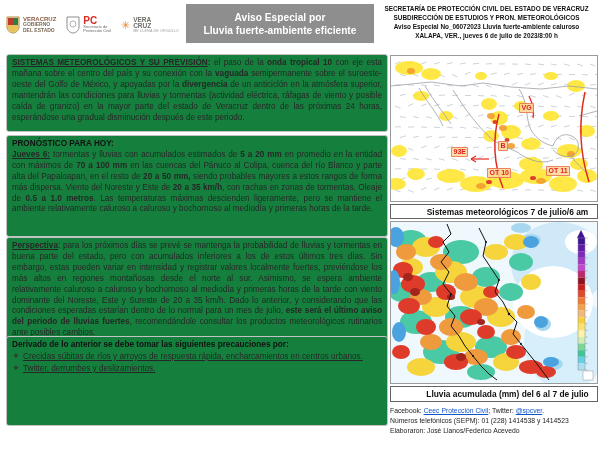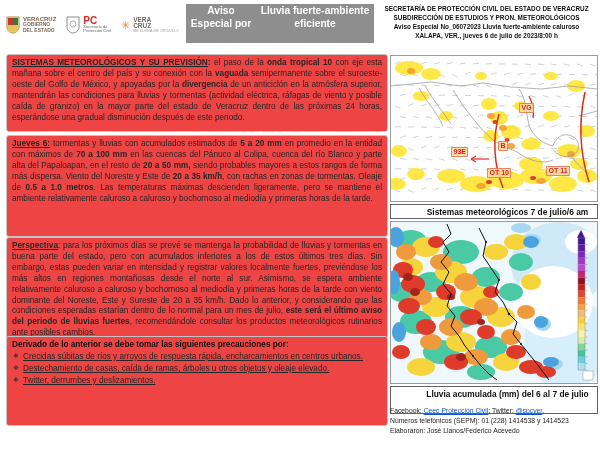--- a/index.html
+++ b/index.html
@@ -14,46 +14,46 @@
   .logo-txt { font-size:5px; line-height:5.5px; color:#7d6a57; font-weight:bold; }
   .logo-txt .t1 { font-size:6px; color:#8a5a44; }
   .logo2-pc { font-size:10px; font-weight:bold; color:#d92b1f; line-height:8px; }
   .logo2-sub { font-size:4px; color:#666; line-height:4.5px; }
   .logo3-sun { color:#e8862a; font-size:11px; line-height:11px; }
   .logo3-txt { font-size:6.5px; line-height:6px; font-weight:bold; color:#6d6d66; }
   .logo3-tag { font-size:3.6px; color:#999; letter-spacing:.2px; }
 
   .title-box { position:absolute; left:186px; top:4px; width:188px; height:39px;
     background:#8e8e8e; color:#fff; font-weight:bold; font-size:10.2px; line-height:13px;
-    text-align:center; display:flex; flex-direction:row; justify-content:center; }
+    text-align:center; display:flex; flex-direction:column; justify-content:center; }
   .agency { position:absolute; left:376px; top:4px; width:221px; height:42px;
     font-size:6.4px; font-weight:bold; line-height:9px; text-align:center; color:#111; }
 
   
   .tbox { position:absolute; left:6px; width:382px; border:1px solid #c3c3c3; border-radius:3px;
-    padding:3px 5px 2px 5px; font-size:8.2px; line-height:1.33; text-align:justify; color:#262626; background:#ef4444; }
+    padding:3px 5px 2px 5px; font-size:8.2px; line-height:1.33; text-align:justify; color:#262626; background:#15803d; }
   #box-sistemas    { top:54px;  height:78px; }
   #box-pronostico  { top:135px; height:102px; }
   #box-perspectiva { top:237px; height:103px; }
   #box-precauciones{ top:336px; height:90px; }
   .rich .b { font-weight:bold; }
   .rich .u { text-decoration:underline; }
   .tbox h3 { font-size:8.2px; color:#111; }
   #box-precauciones ul { list-style:none; margin-top:1px;text-decoration:underline; }
   #box-precauciones li { padding-left:11px; position:relative; margin-bottom:1px; }
   #box-precauciones li::before { content:"❖"; position:absolute; left:1px; top:0; font-size:6.5px; color:#333; }
 
   
   .map-frame { position:absolute; left:390px; width:208px; border:1px solid #9a9a9a; background:#fff; overflow:hidden; }
   #map-systems { top:55px; height:147px; }
   #map-rain    { top:221px; height:163px; }
   .caption { position:absolute; left:390px; width:208px; border:1px solid #636363; background:#fff;
     font-weight:bold; font-size:8.4px; text-align:center; color:#111; padding-top:2px;padding-left:27px; }
   #cap-systems { top:204px; height:15px; }
-  #cap-rain    { top:386px; height:28px; }
+  #cap-rain    { top:386px; height:16px; }
   .sys-label { position:absolute; color:#e01f1f; font-weight:bold; font-size:7px; line-height:8px;
     background:rgba(255,214,150,0.85); border:1px solid rgba(220,60,40,0.55); padding:0 1.5px; border-radius:1px; }
 
   .footer { position:absolute; left:390px; top:406px; width:210px; font-size:6.8px; line-height:10px; color:#1c1c1c; }
   .footer a { color:#1155cc; text-decoration:underline; cursor:pointer; }
 </style>
 </head>
 <body>
 
 <div class="page">
@@ -99,30 +99,30 @@
   <div class="agency">
       <div>SECRETARÍA DE PROTECCIÓN CIVIL DEL ESTADO DE VERACRUZ</div>
       <div>SUBDIRECCIÓN DE ESTUDIOS Y PRON. METEOROLÓGICOS</div>
       <div>Aviso Especial No_06072023 Lluvia fuerte-ambiente caluroso</div>
       <div>XALAPA, VER., jueves 6 de julio de 2023/8:00 h</div>
     </div>
 
   <div class="tbox rich" id="box-sistemas"><span class="b u">SISTEMAS METEOROLÓGICOS Y SU PREVISIÓN</span><span class="b">: </span><span>el paso de la </span><span class="b">onda tropical 10</span><span> con eje esta mañana sobre el centro del país y su conexión con la </span><span class="b">vaguada</span><span> semipermanente sobre el suroeste-oeste del Golfo de México, y apoyadas por la </span><span class="b">divergencia</span><span> de un anticiclón en la atmósfera superior, mantendrán las condiciones para lluvias y tormentas (actividad eléctrica, ráfagas de viento y posible caída de granizo) en la mayor parte del estado de Veracruz dentro de las próximas 24 horas, esperándose una gradual disminución después de este periodo.</span></div>
 
   <div class="tbox" id="box-pronostico">
+    <h3>PRONÓSTICO PARA HOY:</h3>
     <div class="rich"><span class="b u">Jueves 6:</span><span> tormentas y lluvias con acumulados estimados de </span><span class="b">5 a 20 mm</span><span> en promedio en la entidad con máximos de </span><span class="b">70 a 100 mm</span><span> en las cuencas del Pánuco al Colipa, cuenca del río Blanco y parte alta del Papaloapan, en el resto de </span><span class="b">20 a 50 mm,</span><span> siendo probables mayores a estos rangos de forma más dispersa. Viento del Noreste y Este de </span><span class="b">20 a 35 km/h</span><span>, con rachas en zonas de tormentas. Oleaje de </span><span class="b">0.5 a 1.0 metros</span><span>. Las temperaturas máximas descienden ligeramente, pero se mantiene el ambiente relativamente caluroso a caluroso y bochornoso al mediodía y primeras horas de la tarde.</span></div>
   </div>
 
   <div class="tbox rich" id="box-perspectiva"><span class="b u">Perspectiva</span><span>: para los próximos días se prevé se mantenga la probabilidad de lluvias y tormentas en buena parte del estado, pero con acumulados inferiores a los de estos últimos tres días. Sin embargo, estas pueden variar en intensidad y registrar valores localmente fuertes, previéndose los más altos en regiones montañosas desde el norte al sur. Asimismo, se espera ambiente relativamente caluroso a caluroso y bochornoso al mediodía y primeras horas de la tarde con viento dominante del Noreste, Este y Sureste de 20 a 35 km/h. Dado lo anterior, y considerando que las condiciones esperadas estarían dentro de lo normal para un mes de julio, </span><span class="b">este será el último aviso del periodo de lluvias fuertes</span><span>, recomendándole consultar los productos meteorológicos rutinarios ante posibles cambios.</span></div>
 
   <div class="tbox" id="box-precauciones">
     <h3>Derivado de lo anterior se debe tomar las siguientes precauciones por:</h3>
     <ul>
         <li>Crecidas súbitas de ríos y arroyos de respuesta rápida, encharcamientos en centros urbanos.</li>
-        <li>Destechamiento de casas, caída de ramas, árboles u otros objetos y oleaje elevado.</li>
         <li>Twitter, derrumbes y deslizamientos.</li>
       </ul>
   </div>
 
   <div class="map-frame" id="map-systems">
     <svg width="206" height="145" viewBox="0 0 206 145">
       <rect width="206" height="145" fill="#ffffff"></rect>
       <g id="barb-group">
           <line x1="4" y1="8" x2="9.437846722219899" y2="5.4642904295558035" stroke="#b6bec8" stroke-width="0.7"></line>
           <line x1="17" y1="8" x2="22.563103127400723" y2="5.752360439504528" stroke="#b6bec8" stroke-width="0.7"></line>

